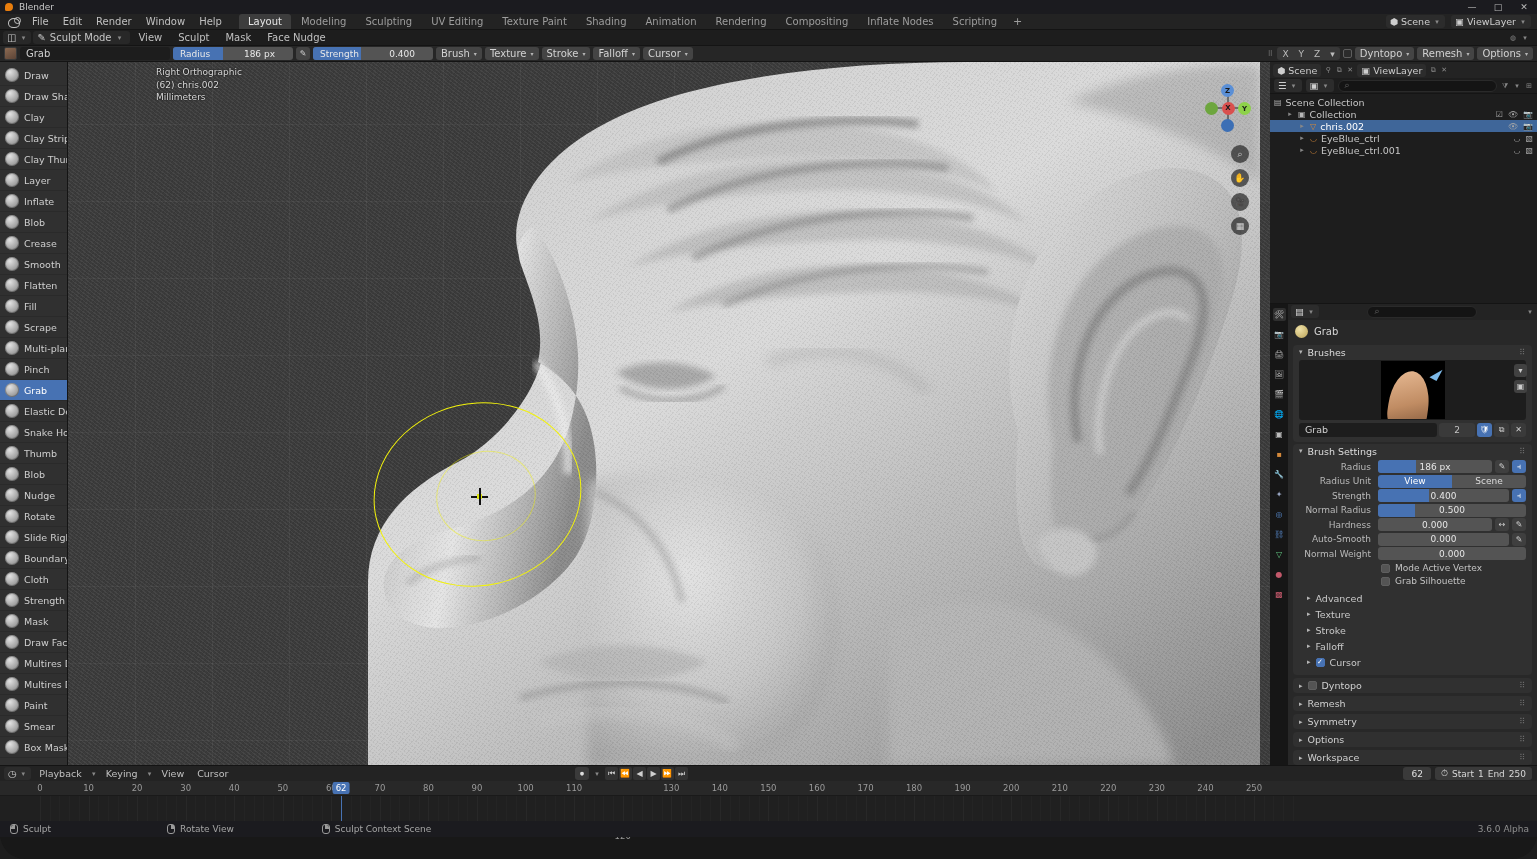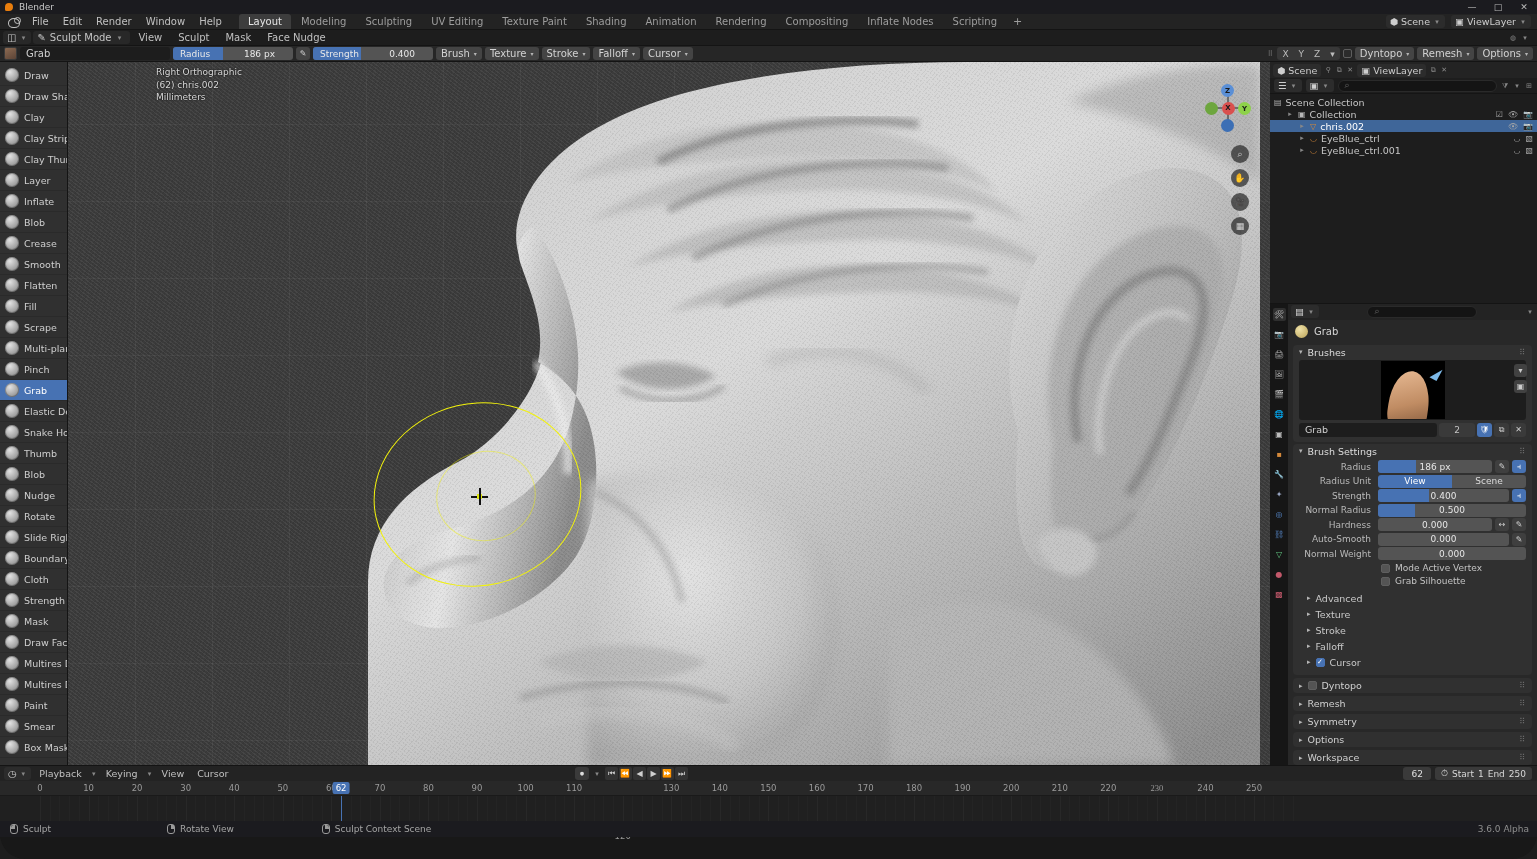--- a/index.html
+++ b/index.html
@@ -1018,21 +1018,21 @@
         <div class="tick" style="left: 671.28px;">130</div>
         <div class="tick" style="left: 719.84px;">140</div>
         <div class="tick" style="left: 768.4px;">150</div>
         <div class="tick" style="left: 816.96px;">160</div>
         <div class="tick" style="left: 865.52px;">170</div>
         <div class="tick" style="left: 914.08px;">180</div>
         <div class="tick" style="left: 962.64px;">190</div>
         <div class="tick" style="left: 1011.2px;">200</div>
         <div class="tick" style="left: 1059.76px;">210</div>
         <div class="tick" style="left: 1108.32px;">220</div>
-        <div class="tick" style="left: 1156.88px; font-family: Liberation Serif, serif;">230</div>
+        <div class="tick" style="left: 1156.88px;">230</div>
         <div class="tick" style="left: 1205.44px;">240</div>
         <div class="tick" style="left: 1254px;">250</div>
         <div class="ph-badge" style="left: 341.072px;">62</div>
       </div>
     <div class="tl-body" id="tlbody-host">
         <div class="vline" style="left: 40px;"></div>
         <div class="vline" style="left: 49.712px; background: rgb(36, 36, 36);"></div>
         <div class="vline" style="left: 59.424px; background: rgb(36, 36, 36);"></div>
         <div class="vline" style="left: 69.136px; background: rgb(36, 36, 36);"></div>
         <div class="vline" style="left: 78.848px; background: rgb(36, 36, 36);"></div>

